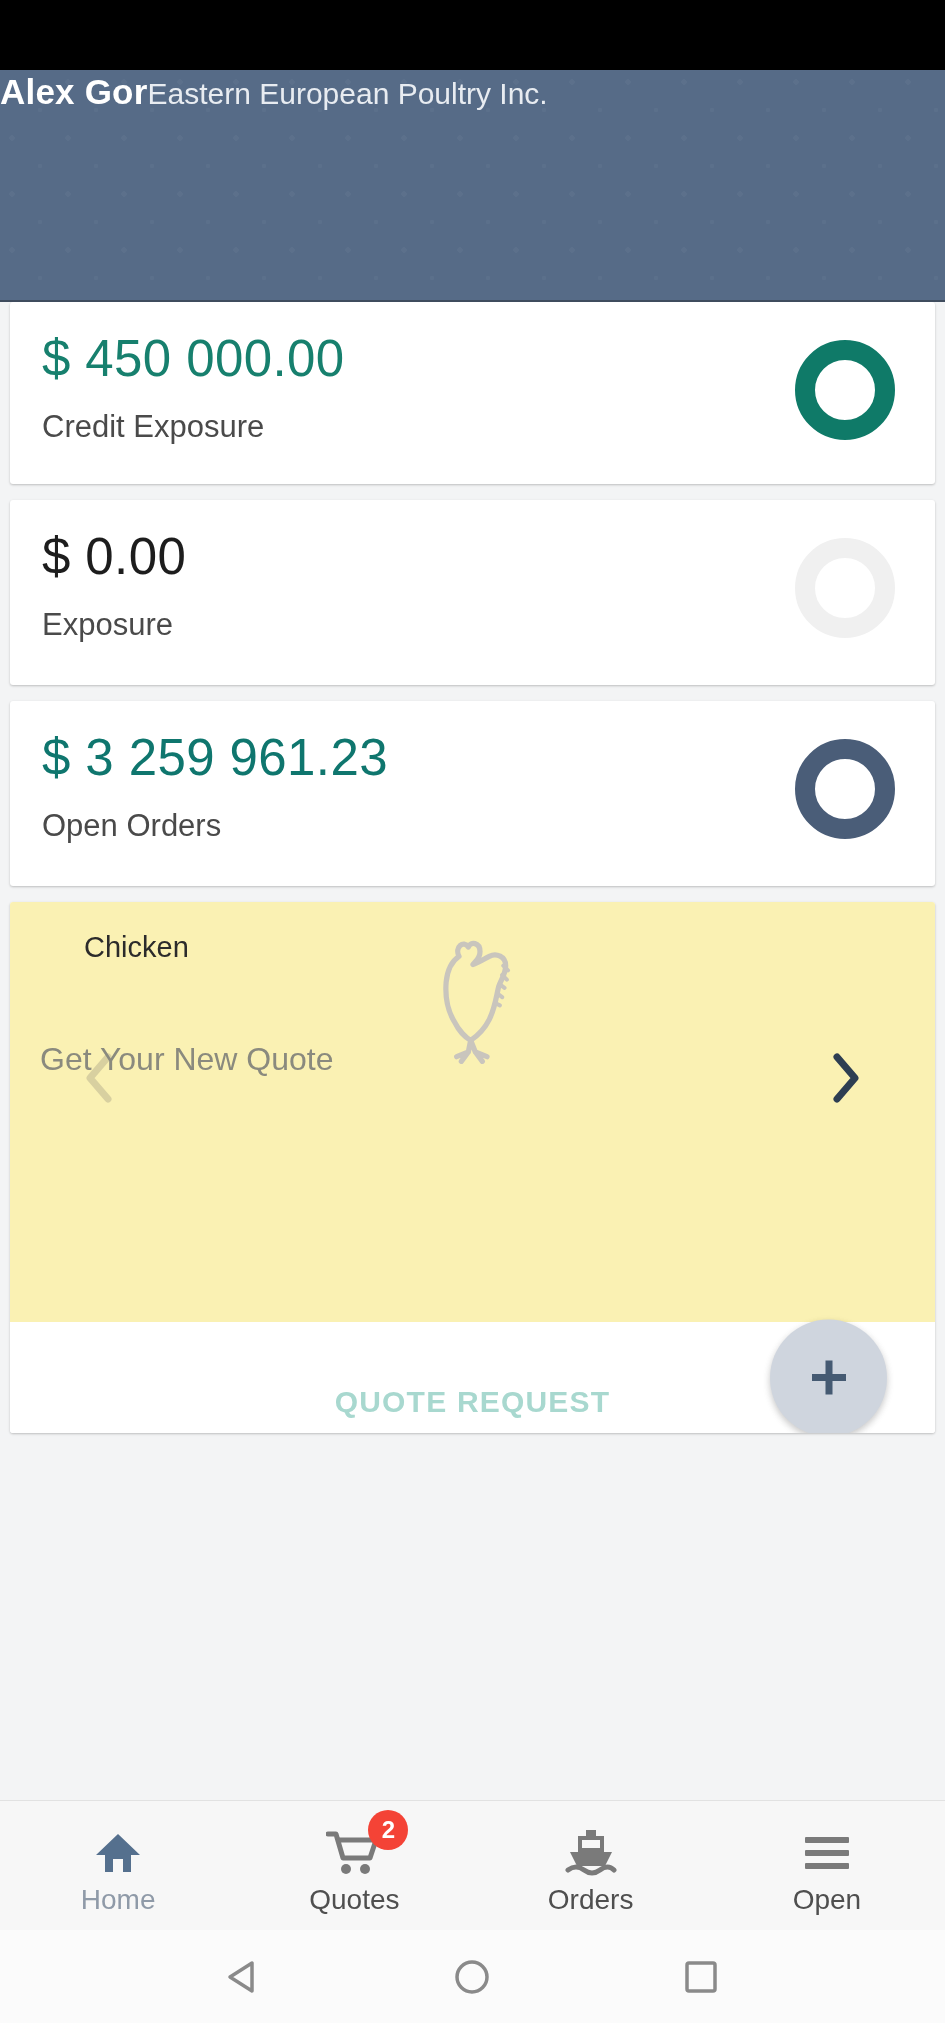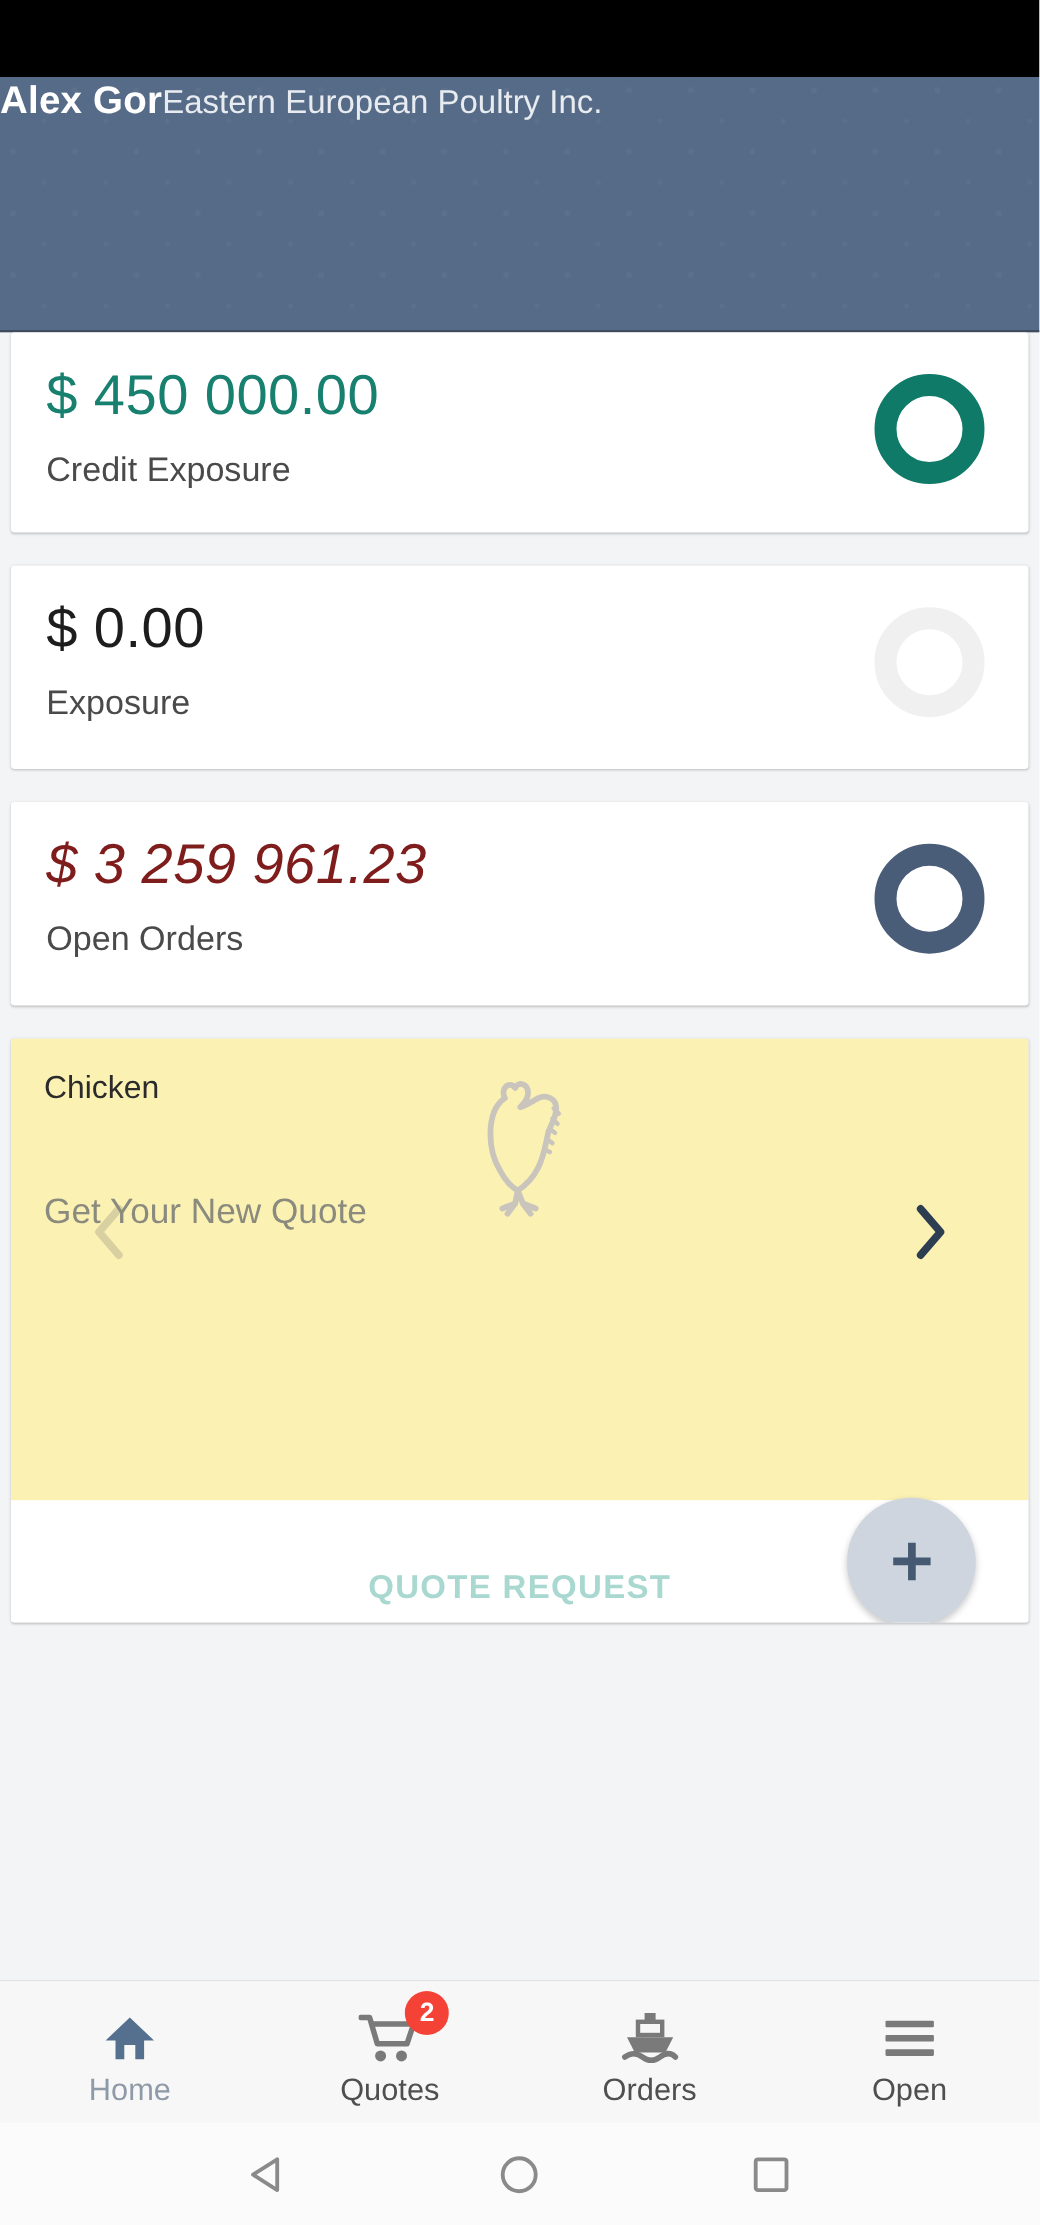--- a/index.html
+++ b/index.html
@@ -60,21 +60,21 @@
     flex: 1 1 auto;
     padding: 0 10px;
     overflow: hidden;
   }
 
   
   .card {
     background: #ffffff;
     border-radius: 3px;
     box-shadow: 0 1px 3px rgba(0,0,0,0.13), 0 1px 2px rgba(0,0,0,0.10);
-    margin-bottom: 30px;
+    margin-bottom: 16px;
     position: relative;
     display: flex;
     align-items: flex-start;
     justify-content: space-between;
     padding: 28px 34px 28px 32px;
   }
   .card-text { display: flex; flex-direction: column; }
   .card-amount {
     font-size: 51px;
     font-weight: normal;
@@ -111,20 +111,21 @@
   .promo-body {
     background: #faf1b3;
     height: 420px;
     position: relative;
     padding: 28px 30px 0 30px;
   }
   .promo-title {
     font-size: 29px;
     color: #2b2b2b;
     line-height: 1.2;
+    margin-left: 44px;
   }
   .promo-subtitle {
     position: absolute;
     left: 30px;
     top: 138px;
     font-size: 32px;
     color: #8a8a7e;
     line-height: 1.2;
   }
   .promo-art {
@@ -265,21 +266,21 @@
     <div class="card card-balance">
       <div class="card-text">
         <div class="card-amount" style="color:#1d1d1d;">$ 0.00</div>
         <div class="card-label">Exposure</div>
       </div>
       <div class="ring" style="width:100px;height:100px;border:20px solid #f0f0f0;"></div>
     </div>
 
     <div class="card card-orders">
       <div class="card-text">
-        <div class="card-amount" style="color:#7f1d1d;font-style:italic;">$ 3 259 961.23</div>
+        <div class="card-amount" style="color:#0f766e;">$ 3 259 961.23</div>
         <div class="card-label">Open Orders</div>
       </div>
       <div class="ring" style="width:100px;height:100px;border:20px solid #4a5d78;"></div>
     </div>
 
     <div class="promo-card">
       <div class="promo-body">
 
         <div class="promo-title">Chicken</div>
 

